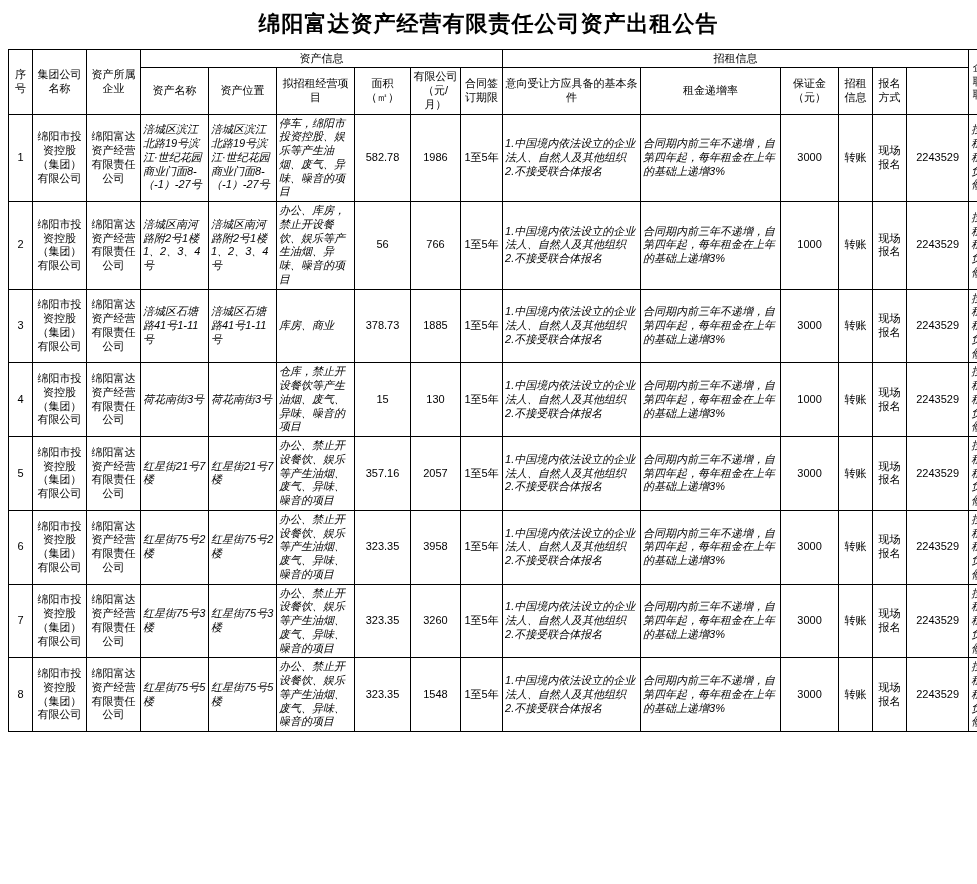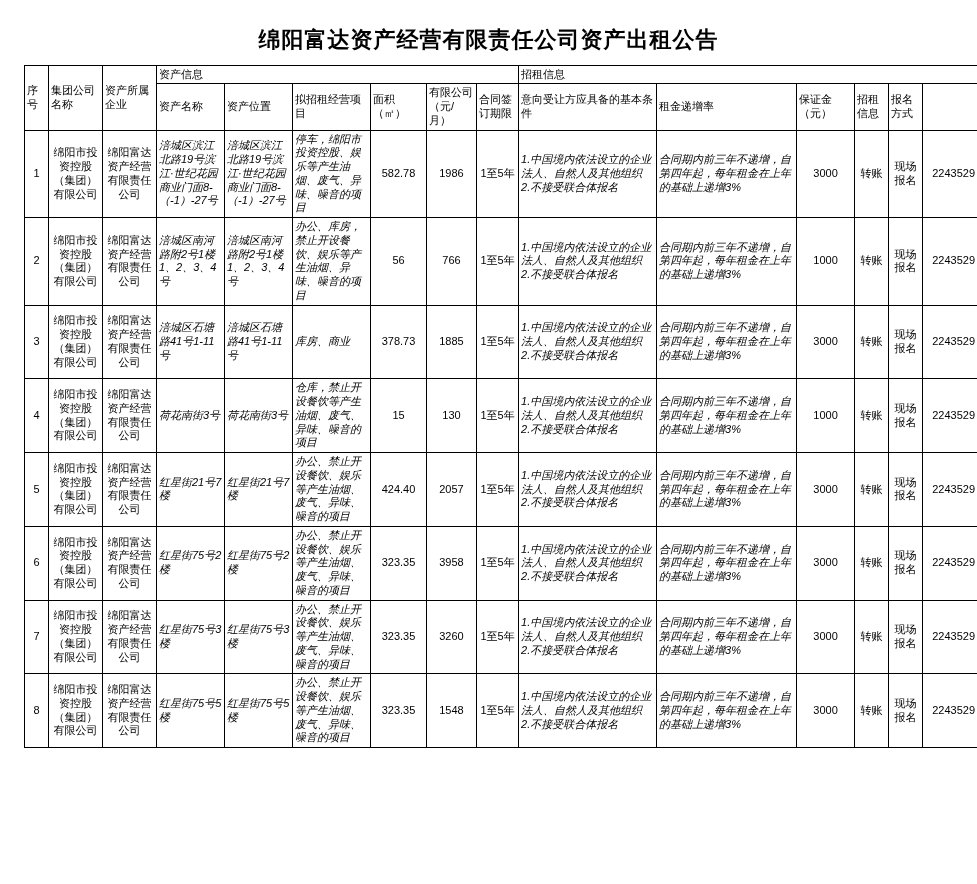--- a/index.html
+++ b/index.html
@@ -8,21 +8,21 @@
     background: #ffffff;
   }
   body {
     font-family: "Liberation Sans", "DejaVu Sans", sans-serif;
     width: 977px;
     color: #000;
   }
   .page {
     width: 977px;
     box-sizing: border-box;
-    padding: 16px;
+    padding: 0;
   }
   .doc-title {
     text-align: center;
     font-size: 22px;
     font-weight: bold;
     letter-spacing: 1px;
     padding: 10px 0 10px 0;
     line-height: 1.3;
   }
   table.asset-table {
@@ -34,21 +34,21 @@
   table.asset-table th,
   table.asset-table td {
     border: 1px solid #000;
     font-size: 11px;
     line-height: 1.25;
     padding: 2px 2px;
     vertical-align: middle;
     word-break: break-all;
   }
   table.asset-table th {
-    text-align: left;
+    text-align: center;
     font-weight: normal;
   }
   .grp-head {
     font-size: 13px;
     font-weight: normal;
   }
   .c-center { text-align: center; }
   .c-left { text-align: left; font-style: italic; }
 
   
@@ -194,21 +194,21 @@
           <td class="c-center cell-sm">2243529</td>
           <td class="c-left cell-sm">按现状出租、由承租方自行负责维修、维护</td>
         </tr>
         <tr>
           <td class="c-center cell-sm">5</td>
           <td class="c-center cell-sm">绵阳市投资控股（集团）有限公司</td>
           <td class="c-center cell-sm">绵阳富达资产经营有限责任公司</td>
           <td class="c-left cell-sm">红星街21号7楼</td>
           <td class="c-left cell-sm">红星街21号7楼</td>
           <td class="c-left cell-sm">办公、禁止开设餐饮、娱乐等产生油烟、废气、异味、噪音的项目</td>
-          <td class="c-center cell-sm">424.40</td>
+          <td class="c-center cell-sm">357.16</td>
           <td class="c-center cell-sm">2057</td>
           <td class="c-center cell-sm">1至5年</td>
           <td class="c-left cell-sm">1.中国境内依法设立的企业法人、自然人及其他组织<br>2.不接受联合体报名</td>
           <td class="c-left cell-sm">合同期内前三年不递增，自第四年起，每年租金在上年的基础上递增3%</td>
           <td class="c-center cell-sm">3000</td>
           <td class="c-center cell-sm">转账</td>
           <td class="c-center cell-sm">现场报名</td>
           <td class="c-center cell-sm">2243529</td>
           <td class="c-left cell-sm">按现状出租、由承租方自行负责维修、维护</td>
         </tr>

